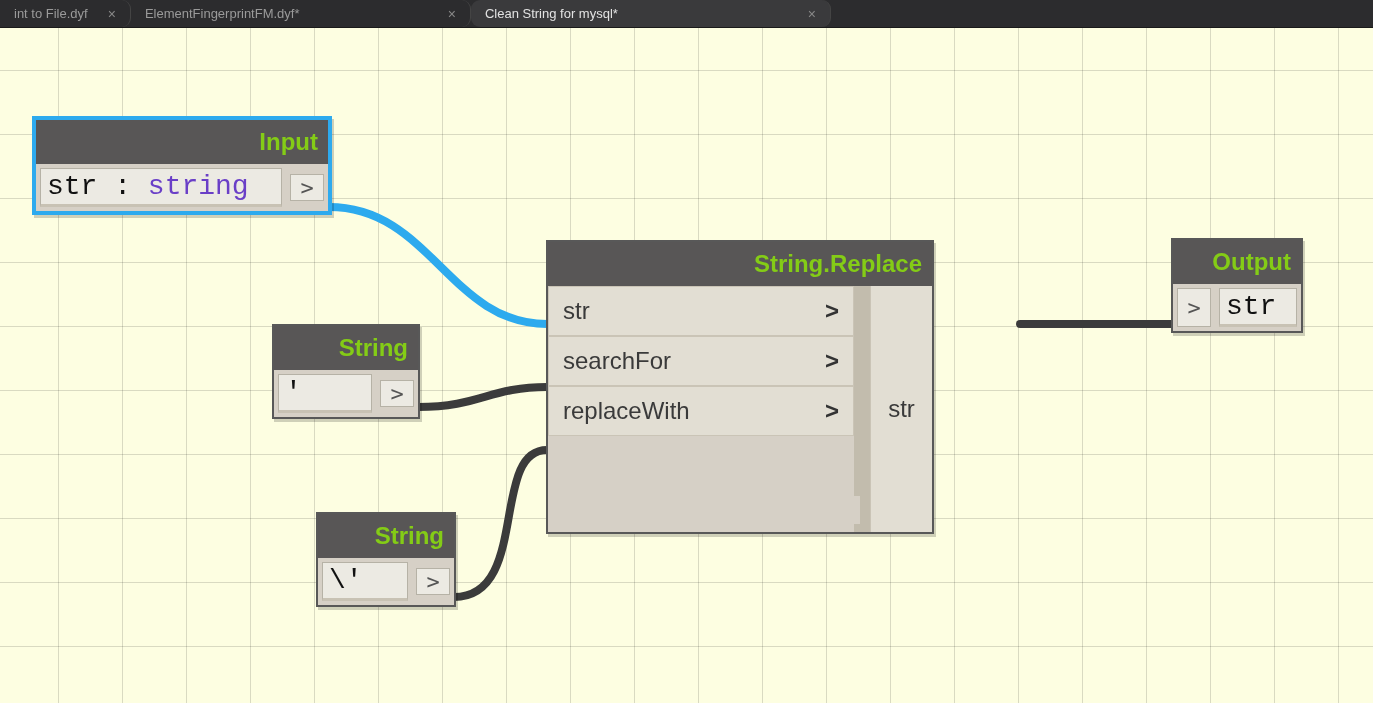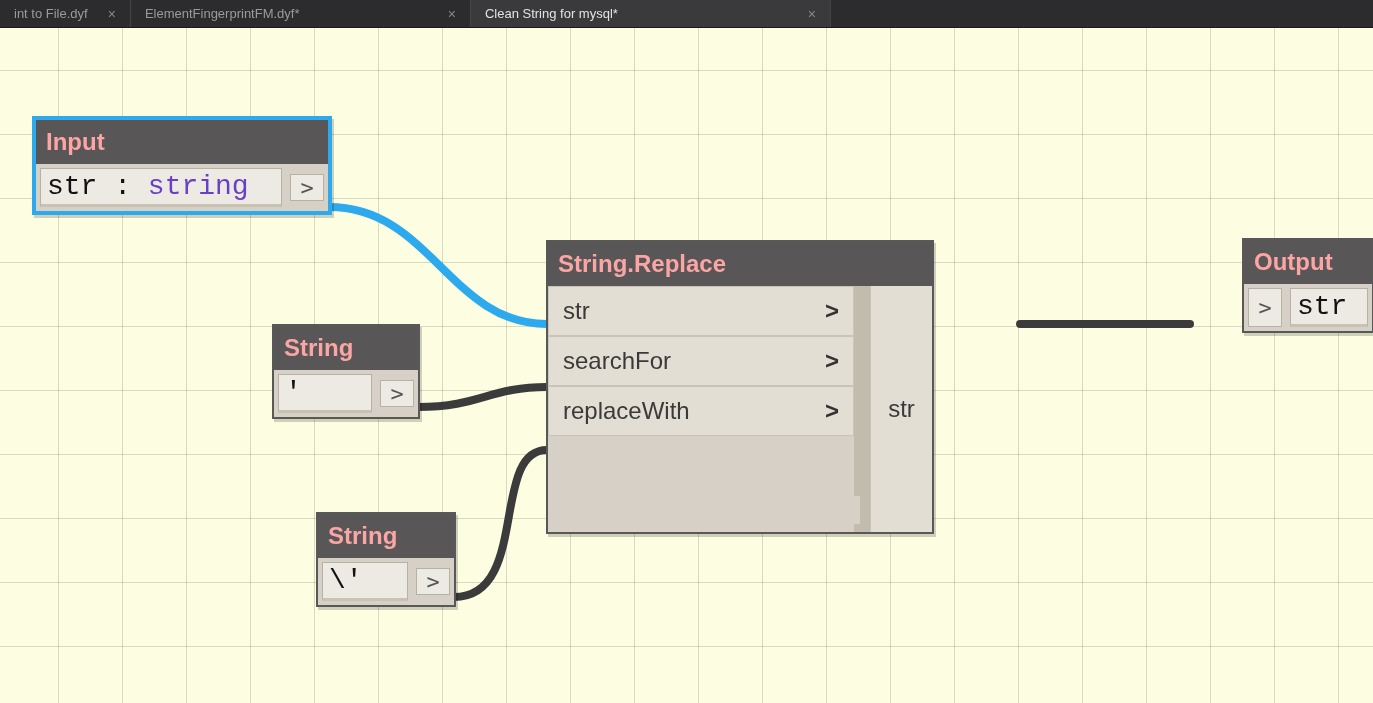--- a/index.html
+++ b/index.html
@@ -23,20 +23,21 @@
   .tab {
     display: flex;
     align-items: center;
     padding: 0 12px 0 14px;
     color: #9a9a9a;
     font-size: 13px;
     border-right: 1px solid #444;
     gap: 18px;
     cursor: pointer;
     white-space: nowrap;
+    border-radius: 9px;
   }
   .tab.active {
     background: #3a3a3c;
     color: #e2e2e2;
   }
   .tab .close {
     color: #888;
     font-size: 14px;
     line-height: 1;
     padding: 2px;
@@ -64,24 +65,24 @@
     position: absolute;
     background: #d6d0c6;
     border: 2px solid #585858;
     box-shadow: 2px 3px 0 rgba(0,0,0,0.18);
   }
   .node.selected {
     border: 4px solid #2daaee;
   }
   .node-header {
     background: #585656;
-    color: #fca5a5;
+    color: #84cc16;
     font-size: 24px;
     font-weight: 600;
-    text-align: left;
+    text-align: right;
     padding: 8px 10px;
   }
   .node-body {
     display: flex;
     align-items: center;
   }
   .code-cell {
     background: #eceae3;
     border: 1px solid #b6b2a6;
     border-bottom: 3px solid #c8c2b4;
@@ -231,21 +232,21 @@
       </div>
       <div class="replace-mid">
         <div class="replace-grip"></div>
       </div>
       <div class="output-col">
         <span>str</span>
       </div>
     </div>
   </div>
 
-  <div class="node" style="left:1242px; top:210px; width:132px;">
+  <div class="node" style="left:1171px; top:210px; width:132px;">
     <div class="node-header">Output</div>
     <div class="output-node-body">
       <div class="port-stub">&gt;</div>
       <div class="code-cell" style="flex:1;">str</div>
     </div>
   </div>
 
 </div>
 
 </body></html>

